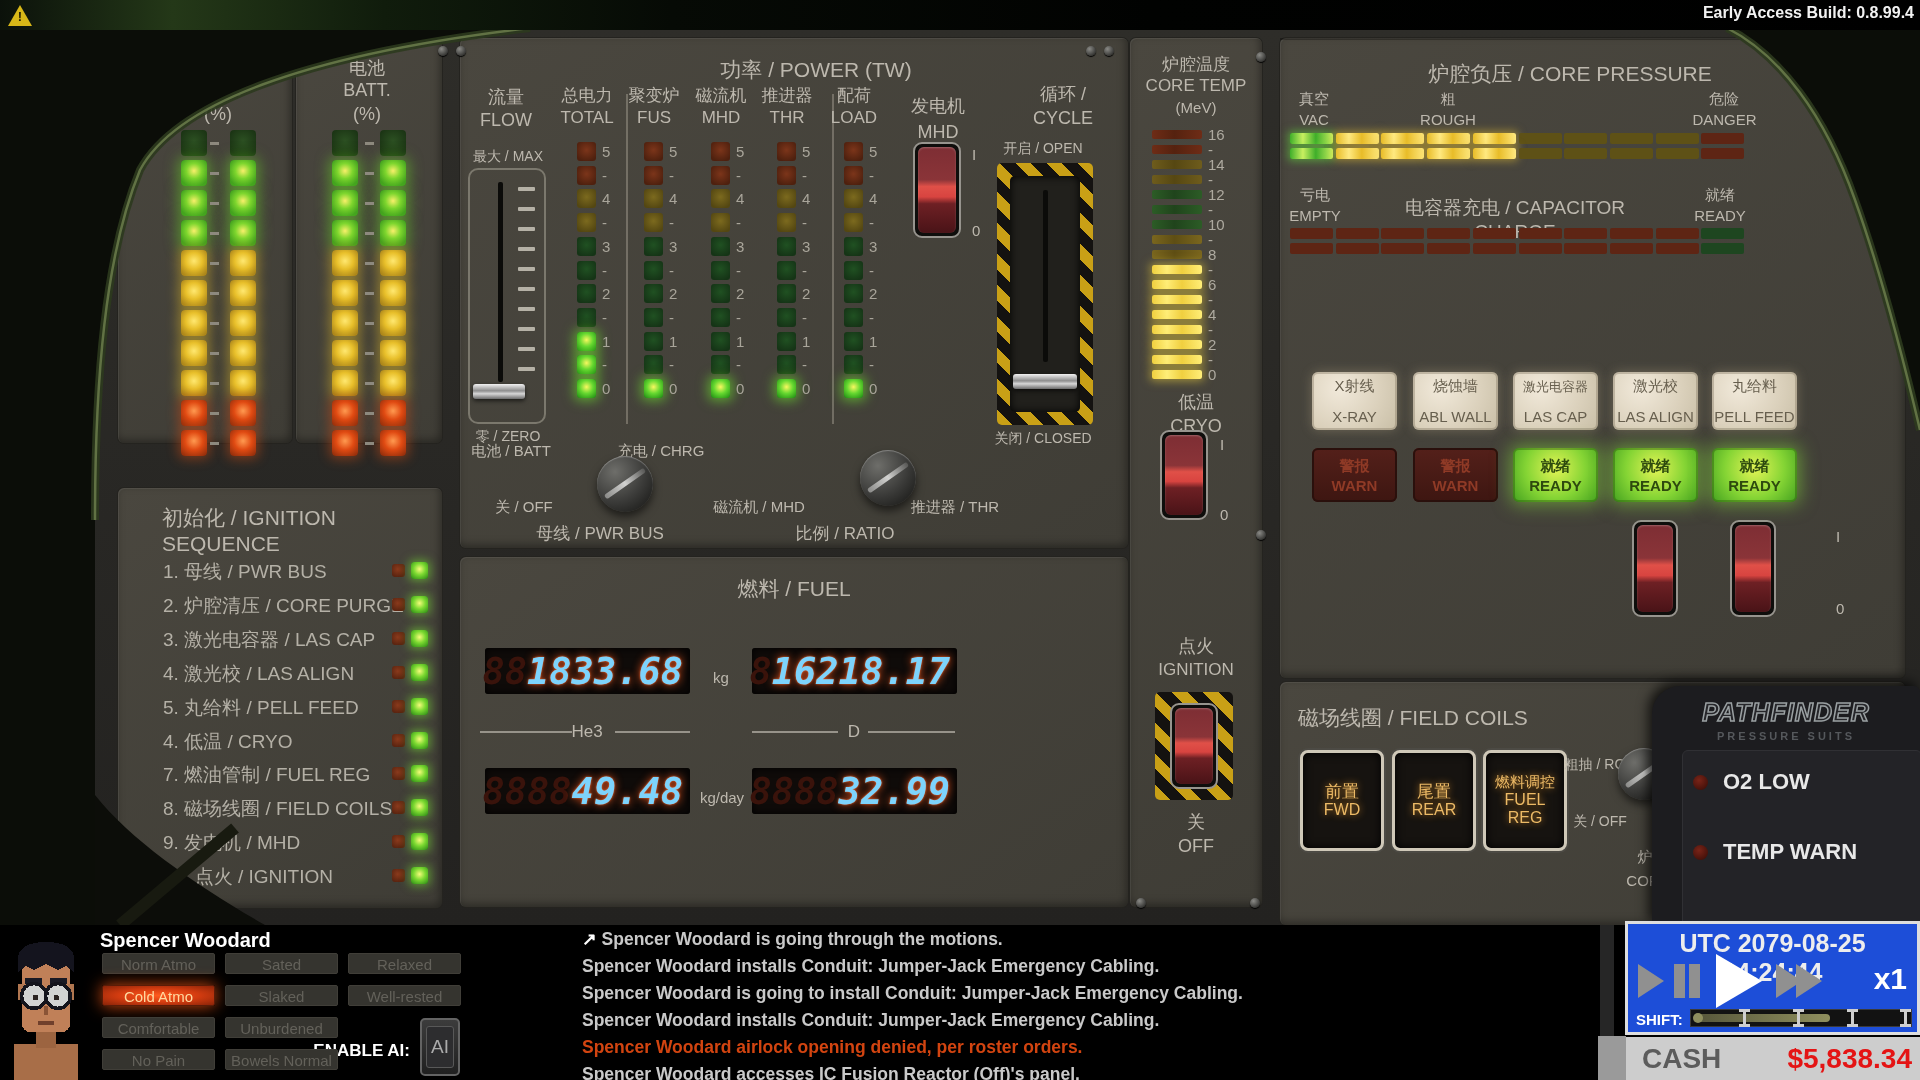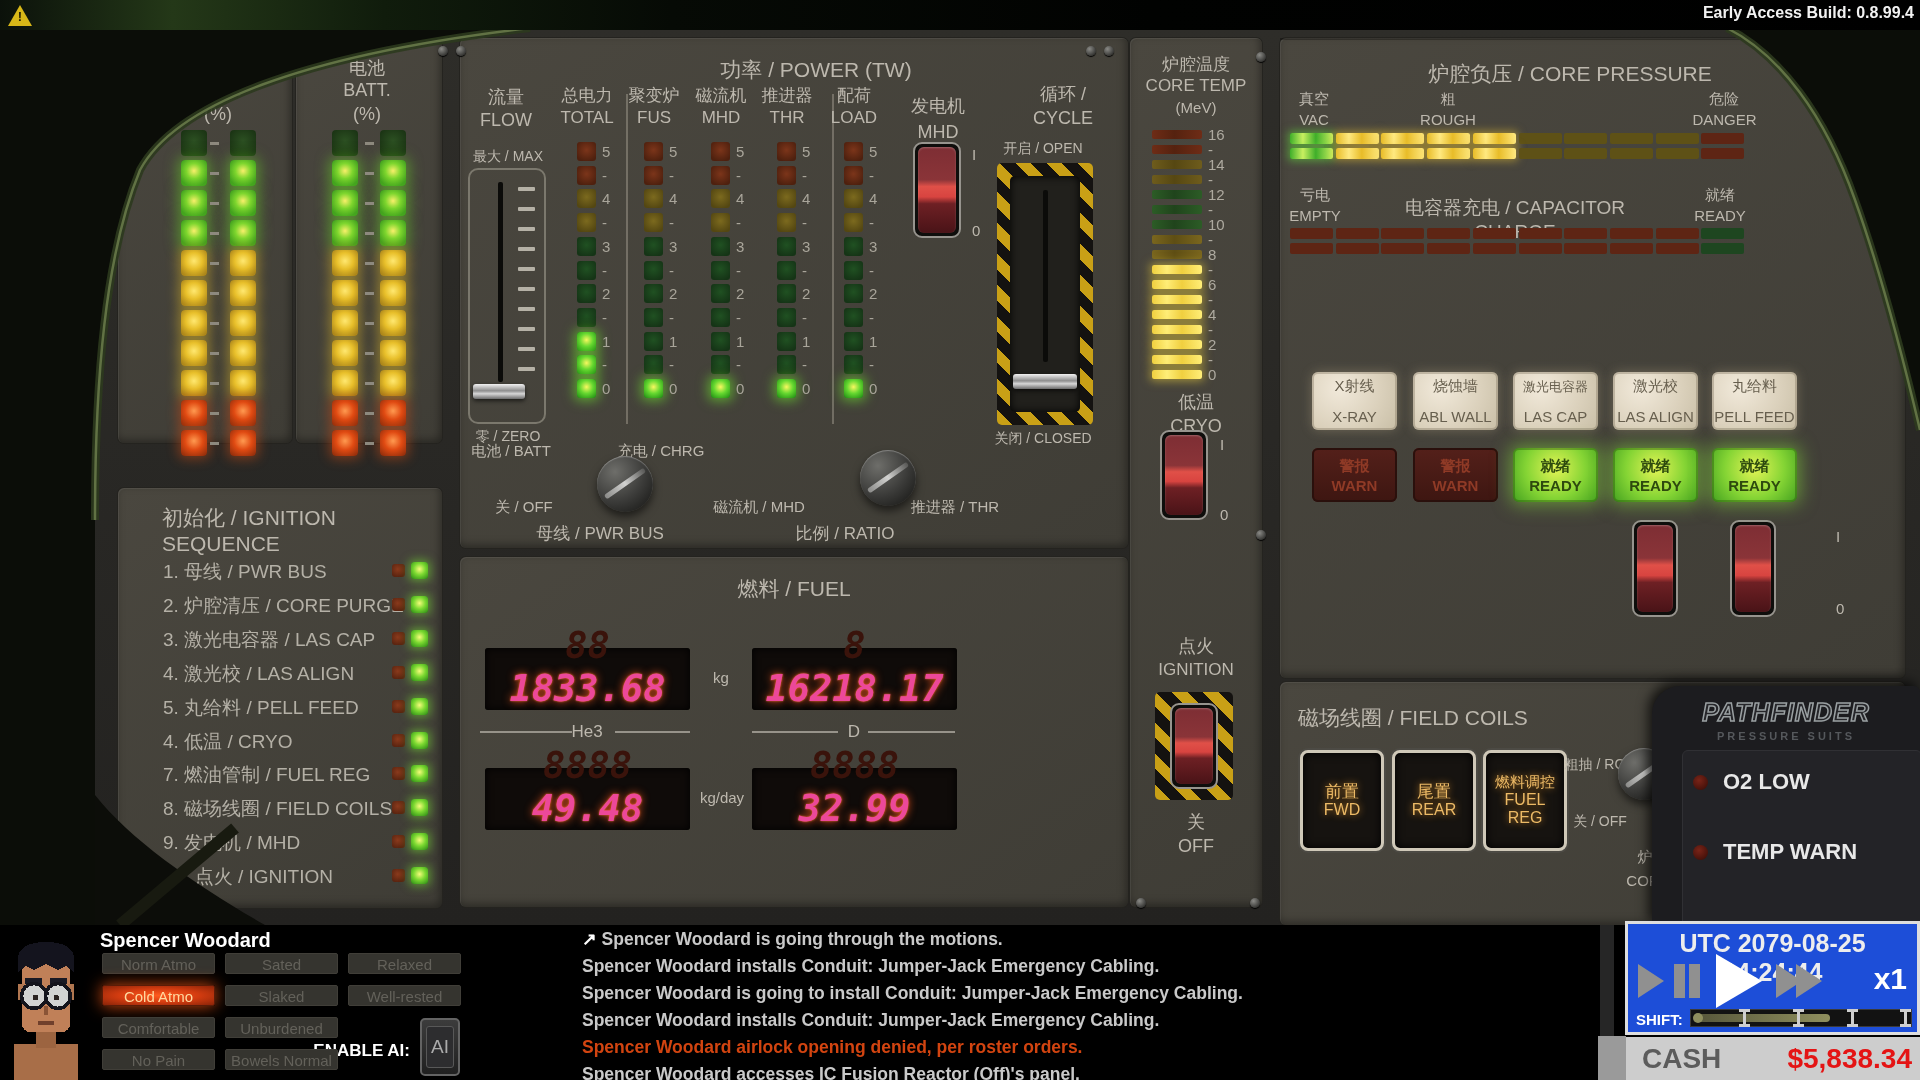--- a/index.html
+++ b/index.html
@@ -92,26 +92,26 @@
   .lampbtn.warn{background:linear-gradient(#54201a,#3d1611);color:#8f3a26;
     box-shadow:inset 0 0 0 2px #2a100c;}
   .lampbtn.ready{background:radial-gradient(circle at 50% 38%,#e2f455 0%,#84d434 55%,#4aa622 95%);
     color:#2e4a0e;box-shadow:0 0 18px 3px rgba(140,230,60,.5),inset 0 0 0 2px rgba(40,80,10,.4);}
   .fcbtn{position:absolute;width:78px;height:95px;border-radius:8px;display:flex;flex-direction:column;
     align-items:center;justify-content:center;background:#161310;border:3px solid #cfc8b8;
     box-shadow:0 0 0 2px #4c4a44,inset 0 0 10px #000;color:#ecba66;text-align:center;
     text-shadow:0 0 7px #c8862a;line-height:1.15;}
   .fcbtn .cn{font-size:17px;} .fcbtn .en{font-size:16px;width:66px;}
   
-  .seg7{position:absolute;width:205px;height:62px;background:#0f0b09;border-radius:3px;
+  .seg7{position:absolute;width:205px;height:46px;background:#0f0b09;border-radius:3px;
     display:flex;align-items:center;justify-content:flex-end;padding:0 7px;box-sizing:border-box;
     font-family:"DejaVu Sans Mono", monospace;font-weight:bold;font-style:italic;font-size:37px;
-    box-shadow:inset 0 0 8px #000;flex-direction:column;}
+    box-shadow:inset 0 0 8px #000;}
   .seg7 .ghost{color:#3a130b;} 
-  .seg7 .val{color:#ec4899;text-shadow:0 0 9px rgba(255,90,30,.85),0 0 2px #ff7a40;}
+  .seg7 .val{color:#7dd3fc;text-shadow:0 0 9px rgba(255,90,30,.85),0 0 2px #ff7a40;}
   .fline{position:absolute;height:2px;background:#97938a;}
   
   #bottombar{position:absolute;left:0;top:925px;width:1920px;height:155px;background:#000;}
   .badge{position:absolute;width:113px;height:21px;line-height:21px;text-align:center;font-size:15px;
     background:#35342f;color:#63615a;border:1px solid #403e38;border-radius:2px;box-sizing:border-box;}
   .badge.active{background:radial-gradient(ellipse at center,#ff5a1e 0%,#d43c10 50%,#8a2408 100%);
     color:#ffd9a0;border-color:#5a1c08;box-shadow:0 0 16px rgba(255,90,20,.8);}
   .logline{position:absolute;left:582px;font-size:17.5px;font-weight:bold;color:#c9c9c9;white-space:nowrap;}
   .logline.alert{color:#d24410;}
   

